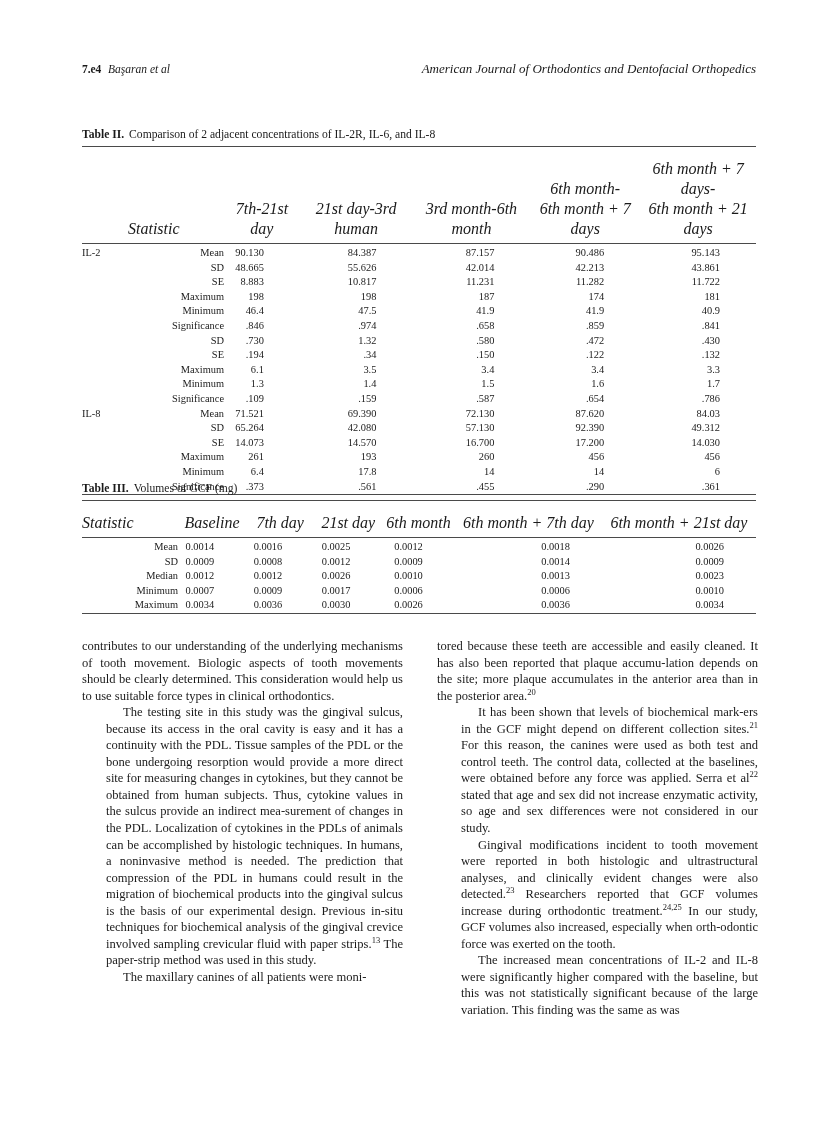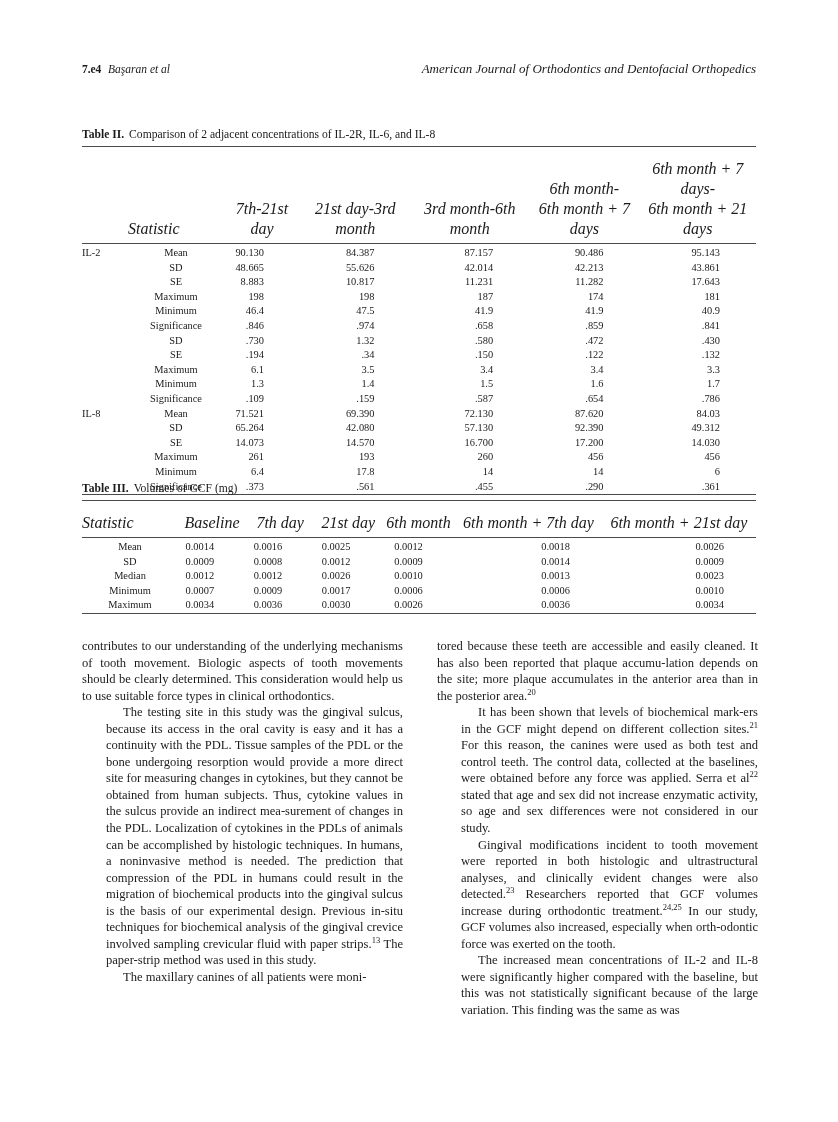--- a/index.html
+++ b/index.html
@@ -100,21 +100,21 @@
   th.c-stat  { width: 96px; text-align: left; padding-left: 2px;}
   th.c-num   { text-align: center; }
 
   table.data tbody td {
     font-size: 10.4px;
     line-height: 1.0;
     padding: 2.1px 0;
     vertical-align: baseline;
   }
   td.group  { text-align: left; white-space: nowrap; }
-  td.stat   { text-align: center; padding-left: 2px; white-space: nowrap; }
+  td.stat   { text-align: right; padding-left: 2px; white-space: nowrap; }
   td.num    { text-align: right; white-space: nowrap; }
 
   
   #table2 td.num { padding-right: 36px; }
   #table2 th.c-num { padding-right: 0; }
   #table3 td.num { padding-right: 32px; }
 
   #table2 tbody tr:first-child td { padding-top: 4px; }
   #table3 tbody tr:first-child td { padding-top: 4px; }
 
@@ -179,21 +179,21 @@
     </div>
     <table class="data" id="table2">
       <thead>
         <tr class="hrow">
           <th class="c-group rule-thick"></th>
           <th class="c-stat rule-thick">Statistic</th>
           <th class="c-num rule-thick">
             <div>7th-21st day</div>
           </th>
           <th class="c-num rule-thick">
-            <div>21st day-3rd month</div>
+            <div>21st day-3rd human</div>
           </th>
           <th class="c-num rule-thick">
             <div>3rd month-6th month</div>
           </th>
           <th class="c-num rule-thick">
             <div>6th month-</div>
             <div>6th month + 7 days</div>
           </th>
           <th class="c-num rule-thick">
             <div>6th month + 7 days-</div>
@@ -223,21 +223,21 @@
             <td class="num">42.213</td>
             <td class="num">43.861</td>
           </tr>
           <tr>
             <td class="group"></td>
             <td class="stat">SE</td>
             <td class="num">8.883</td>
             <td class="num">10.817</td>
             <td class="num">11.231</td>
             <td class="num">11.282</td>
-            <td class="num">17.643</td>
+            <td class="num">11.722</td>
           </tr>
           <tr>
             <td class="group"></td>
             <td class="stat">Maximum</td>
             <td class="num">198</td>
             <td class="num">198</td>
             <td class="num">187</td>
             <td class="num">174</td>
             <td class="num">181</td>
           </tr>

